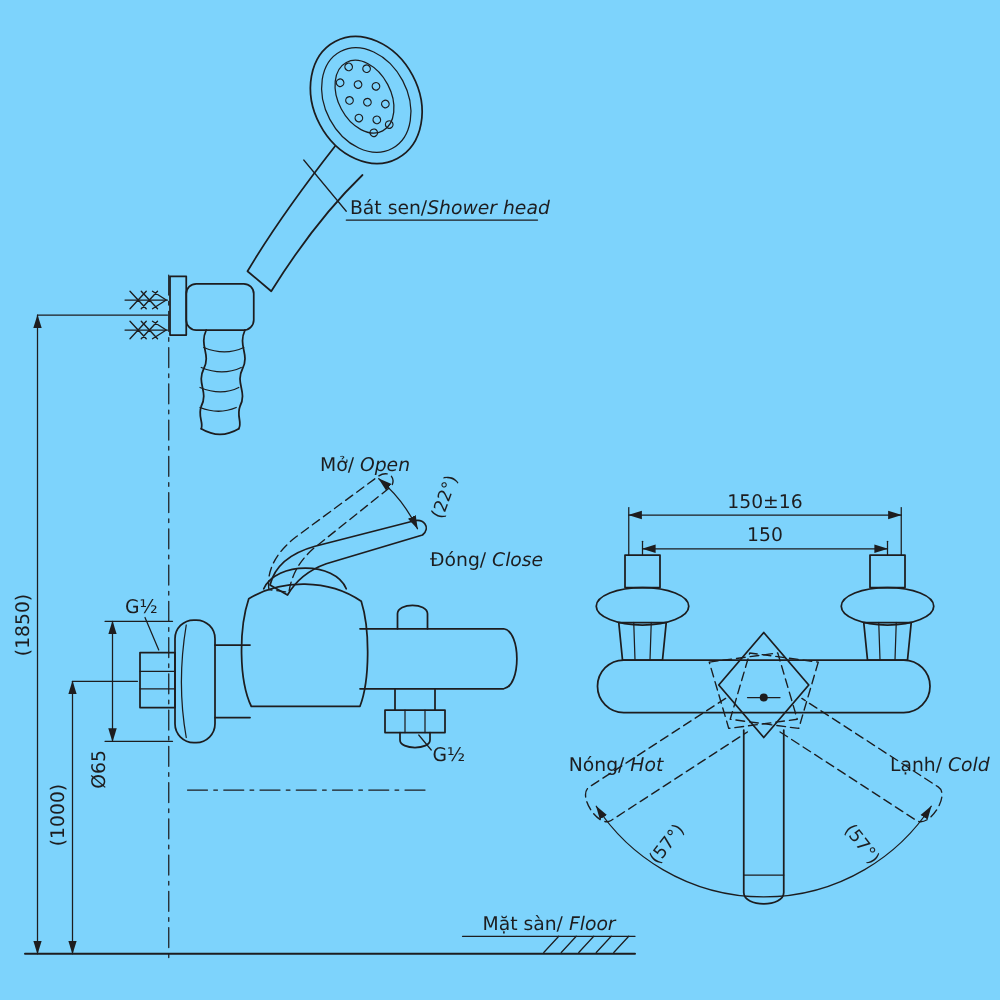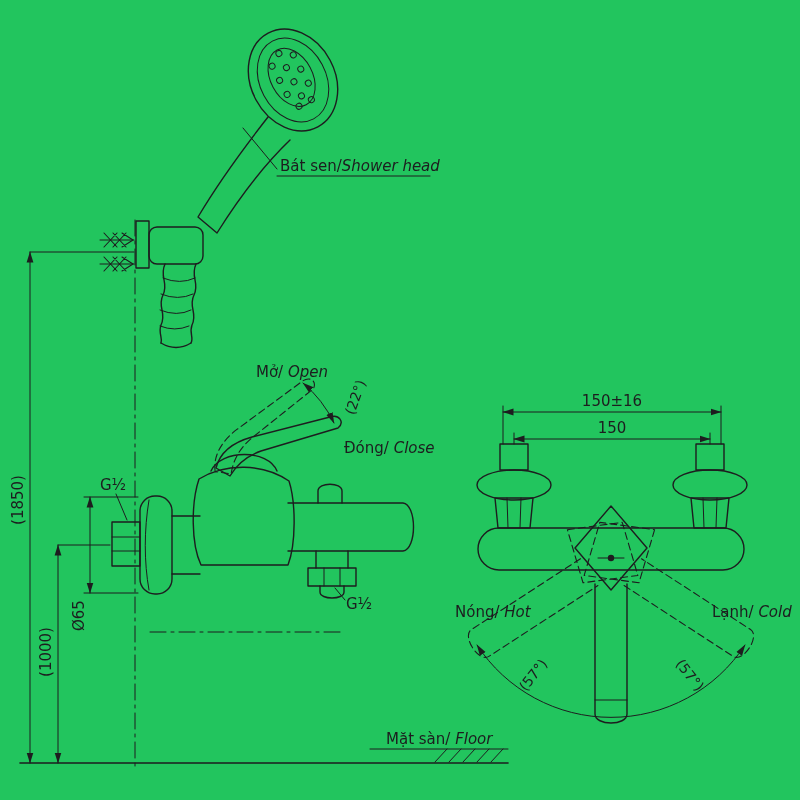--- a/index.html
+++ b/index.html
@@ -1,17 +1,17 @@
 <!DOCTYPE html>
 <html><head>
 <meta charset="utf-8">
 <title>Diagram</title>
 <style>
   html,body{margin:0;padding:0;background:#ffffff;}
-  .sheet{position:relative;width:800px;height:800px;background:#22c55e;overflow:hidden;}
+  .sheet{position:relative;width:800px;height:800px;background:#7dd3fc;overflow:hidden;}
   svg{display:block;}
   svg text{
     font-family:"DejaVu Sans","Liberation Sans",sans-serif;
     fill:#1d1d1f;
     stroke:none;
   }
 </style>
 </head>
 <body>
 

